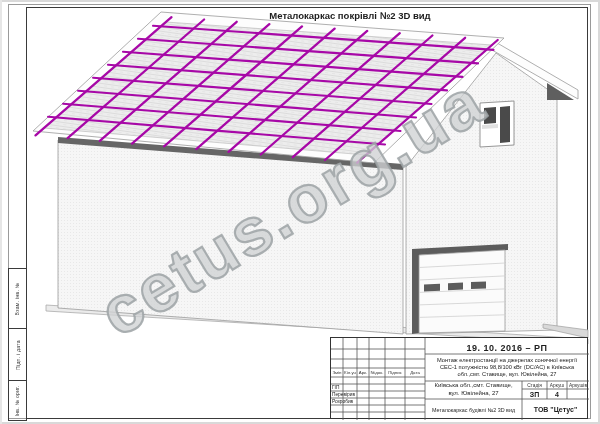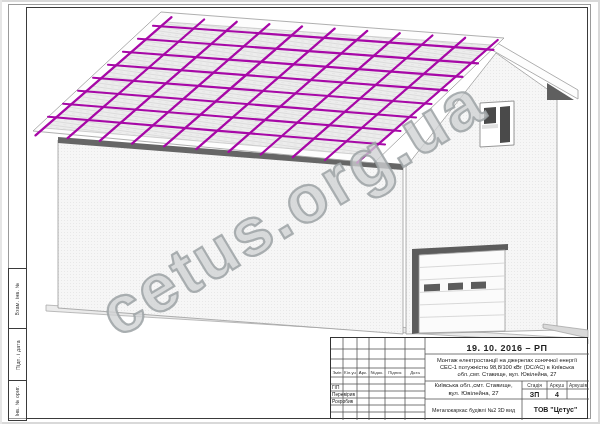--- a/index.html
+++ b/index.html
@@ -55,20 +55,21 @@
 <div class="stamp-box" style="top:268px;height:61px;">
   <span>Взам. інв. №</span>
 </div>
 <div class="stamp-box" style="top:328px;height:53px;">
   <span>Підп. і дата</span>
 </div>
 <div class="stamp-box" style="top:380px;height:41px;">
   <span>Інв. № ориг.</span>
 </div>
 
+<div class="drawing-title">Металокаркас покрівлі №2 3D вид</div>
 
 <svg id="scene" width="600" height="424" viewBox="0 0 600 424">
   <defs>
     <pattern id="wallTex" width="3" height="3" patternUnits="userSpaceOnUse">
       <rect width="3" height="3" fill="#f6f6f6"></rect>
       <rect x="1" y="1" width="1" height="1" fill="#e8e8e8"></rect>
     </pattern>
     <pattern id="roofTex" width="7" height="4" patternUnits="userSpaceOnUse" patternTransform="rotate(8)">
       <rect width="7" height="4" fill="#ededed"></rect>
       <rect y="0" width="7" height="1" fill="#dcdcdc"></rect>

